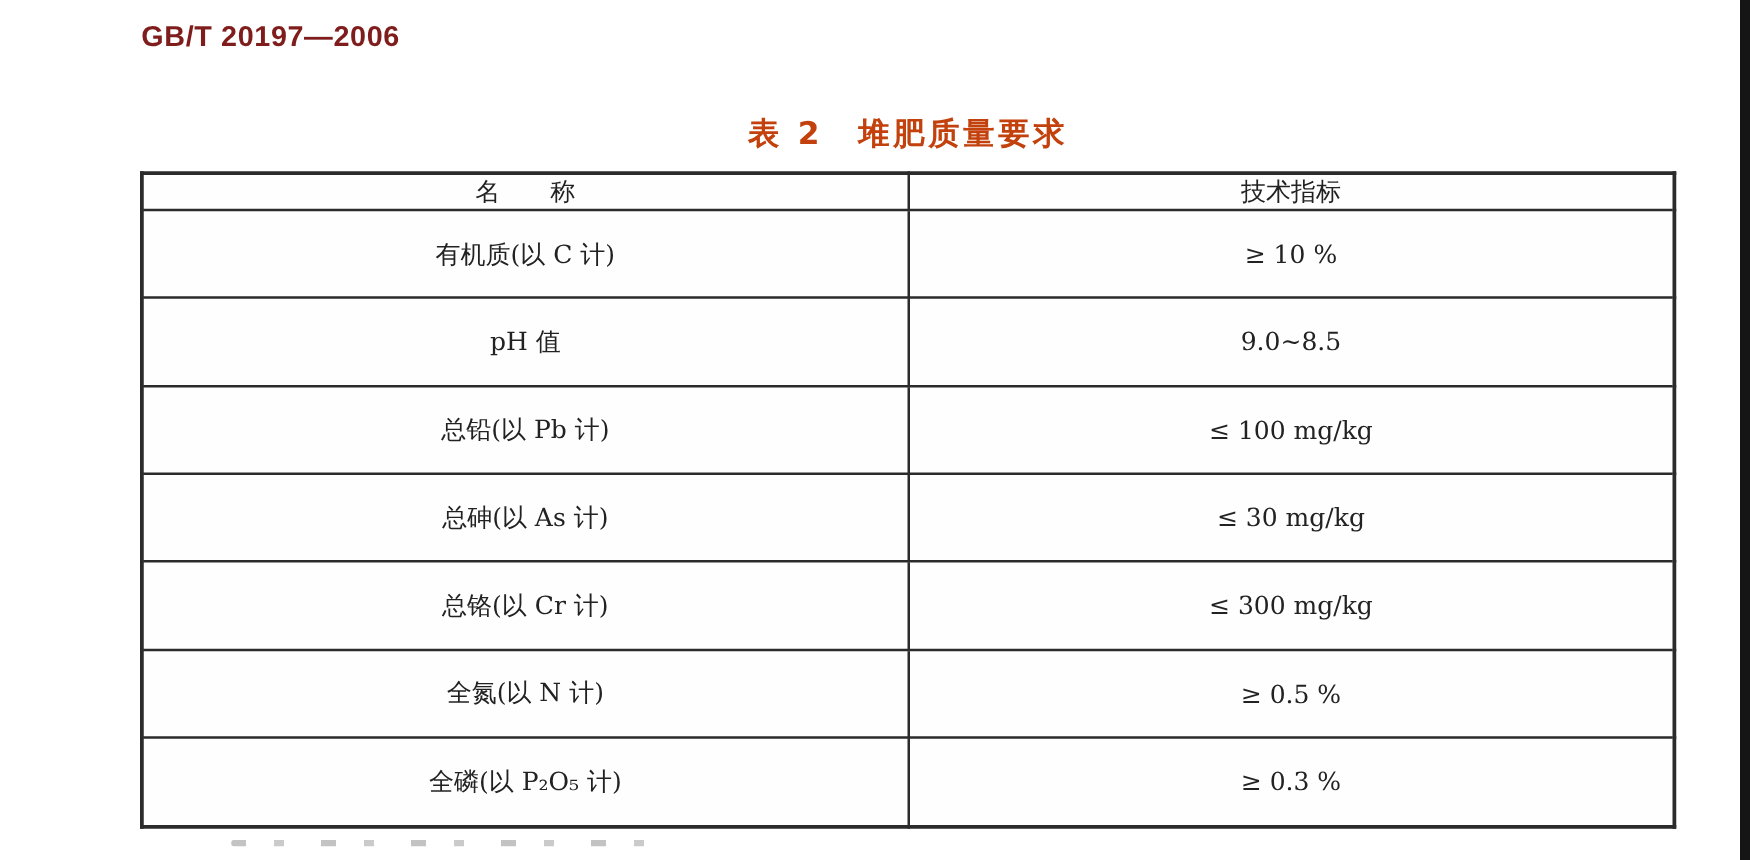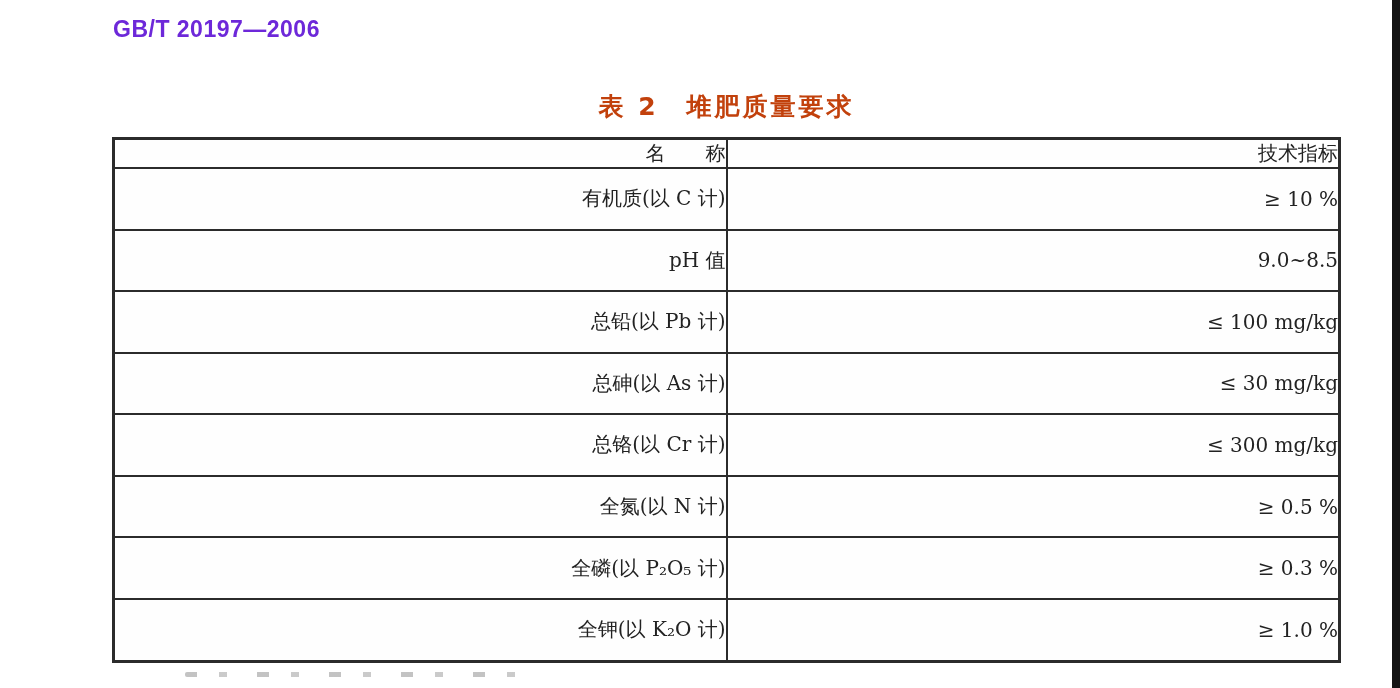--- a/index.html
+++ b/index.html
@@ -17,21 +17,21 @@
   }
 
   .standard-code {
     position: absolute;
     left: 113px;
     top: 16px;
     font-family: "Liberation Sans", sans-serif;
     font-weight: bold;
     font-size: 23px;
     letter-spacing: 0.5px;
-    color: #6d28d9;
+    color: #7f1d1d;
   }
 
   .table-caption {
     position: absolute;
     left: 112px;
     top: 90px;
     width: 1229px;
     text-align: center;
     font-family: "DejaVu Sans", sans-serif;
     font-weight: bold;
@@ -50,21 +50,21 @@
   table.quality-table {
     width: 100%;
     height: 100%;
     border-collapse: collapse;
     table-layout: fixed;
     border: 3px solid #2b2b2b;
   }
   table.quality-table th,
   table.quality-table td {
     border: 2px solid #2b2b2b;
-    text-align: right;
+    text-align: center;
     vertical-align: middle;
     font-size: 20px;
     font-weight: normal;
     padding: 0;
     color: #222222;
     background: #fefefe;
   }
   table.quality-table col.col-name { width: 50%; }
   table.quality-table col.col-indicator { width: 50%; }
 
@@ -136,23 +136,19 @@
           <td>≤ 300 mg/kg</td>
         </tr>
         <tr>
           <td>全氮(以 N 计)</td>
           <td>≥ 0.5 %</td>
         </tr>
         <tr>
           <td>全磷(以 P₂O₅ 计)</td>
           <td>≥ 0.3 %</td>
         </tr>
-        <tr>
-          <td>全钾(以 K₂O 计)</td>
-          <td>≥ 1.0 %</td>
-        </tr>
       </tbody>
   </table>
 </div>
 
 <div class="cropped-text-artifact"></div>
 
 <div class="scan-edge"></div>
 
 </body></html>

